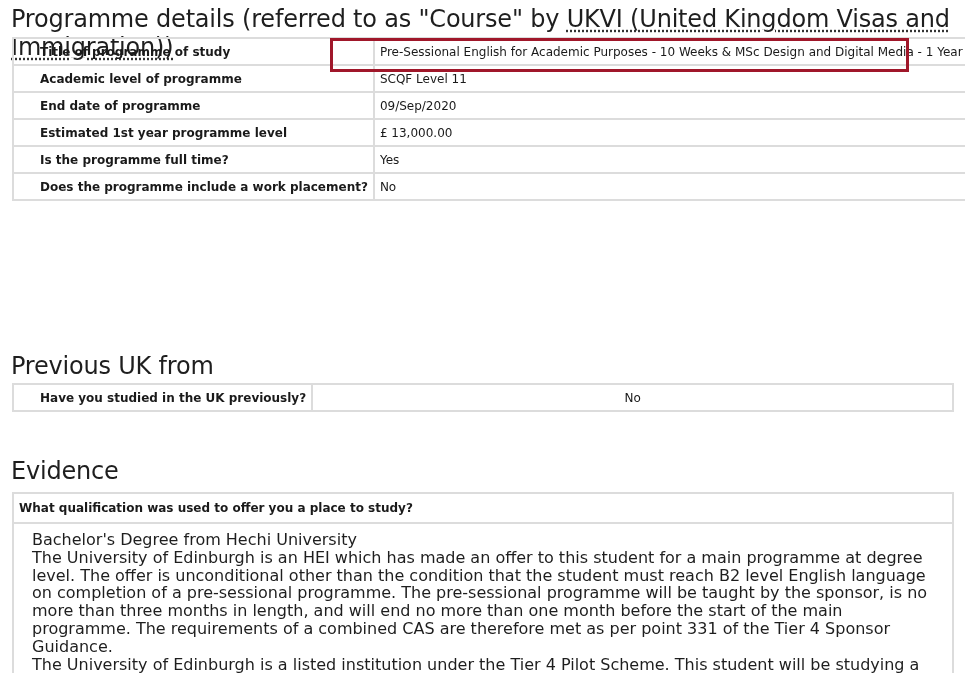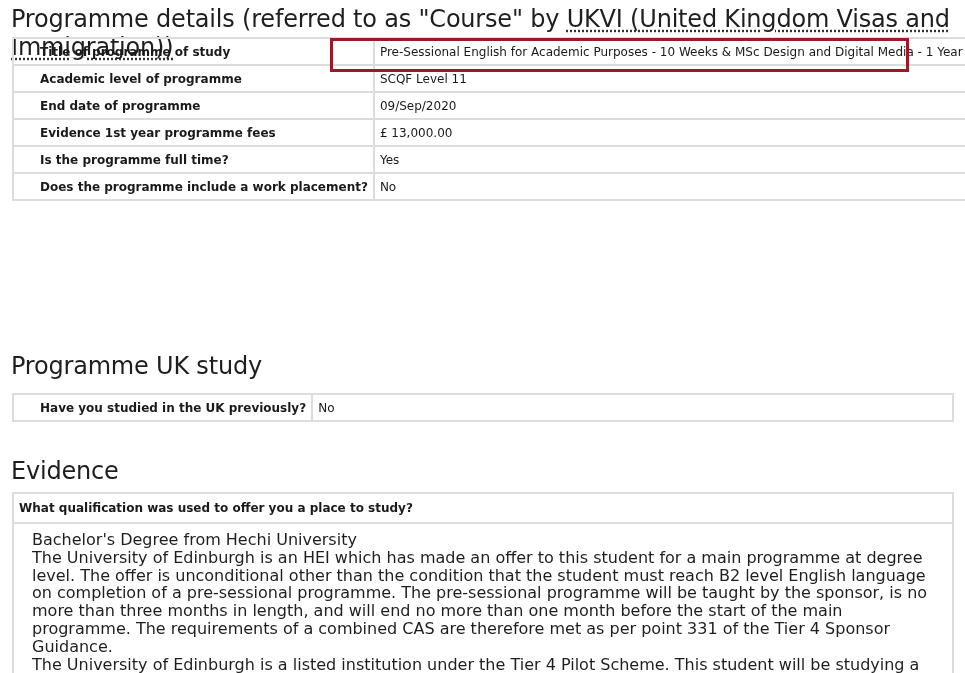--- a/index.html
+++ b/index.html
@@ -46,39 +46,39 @@
       </tr>
     <tr>
         <td class="k">Academic level of programme</td>
         <td>SCQF Level 11</td>
       </tr>
     <tr>
         <td class="k">End date of programme</td>
         <td>09/Sep/2020</td>
       </tr>
     <tr>
-        <td class="k">Evidence 1st year programme fees</td>
+        <td class="k">Estimated 1st year programme level</td>
         <td>£ 13,000.00</td>
       </tr>
     <tr>
         <td class="k">Is the programme full time?</td>
         <td>Yes</td>
       </tr>
     <tr>
         <td class="k">Does the programme include a work placement?</td>
         <td>No</td>
       </tr>
   </tbody>
 </table>
 
 <div class="redbox"></div>
 
-<h2 class="h2" style="top:352px;">Programme UK study</h2>
+<h2 class="h2" style="top:352px;">Previous UK from</h2>
 
-<table class="tbl" style="top:393px;">
+<table class="tbl" style="top:383px;text-align:center;">
   <colgroup>
       <col style="width:255px">
       <col>
     </colgroup>
   <tbody>
     <tr>
         <td class="k">Have you studied in the UK previously?</td>
         <td>No</td>
       </tr>
   </tbody>

